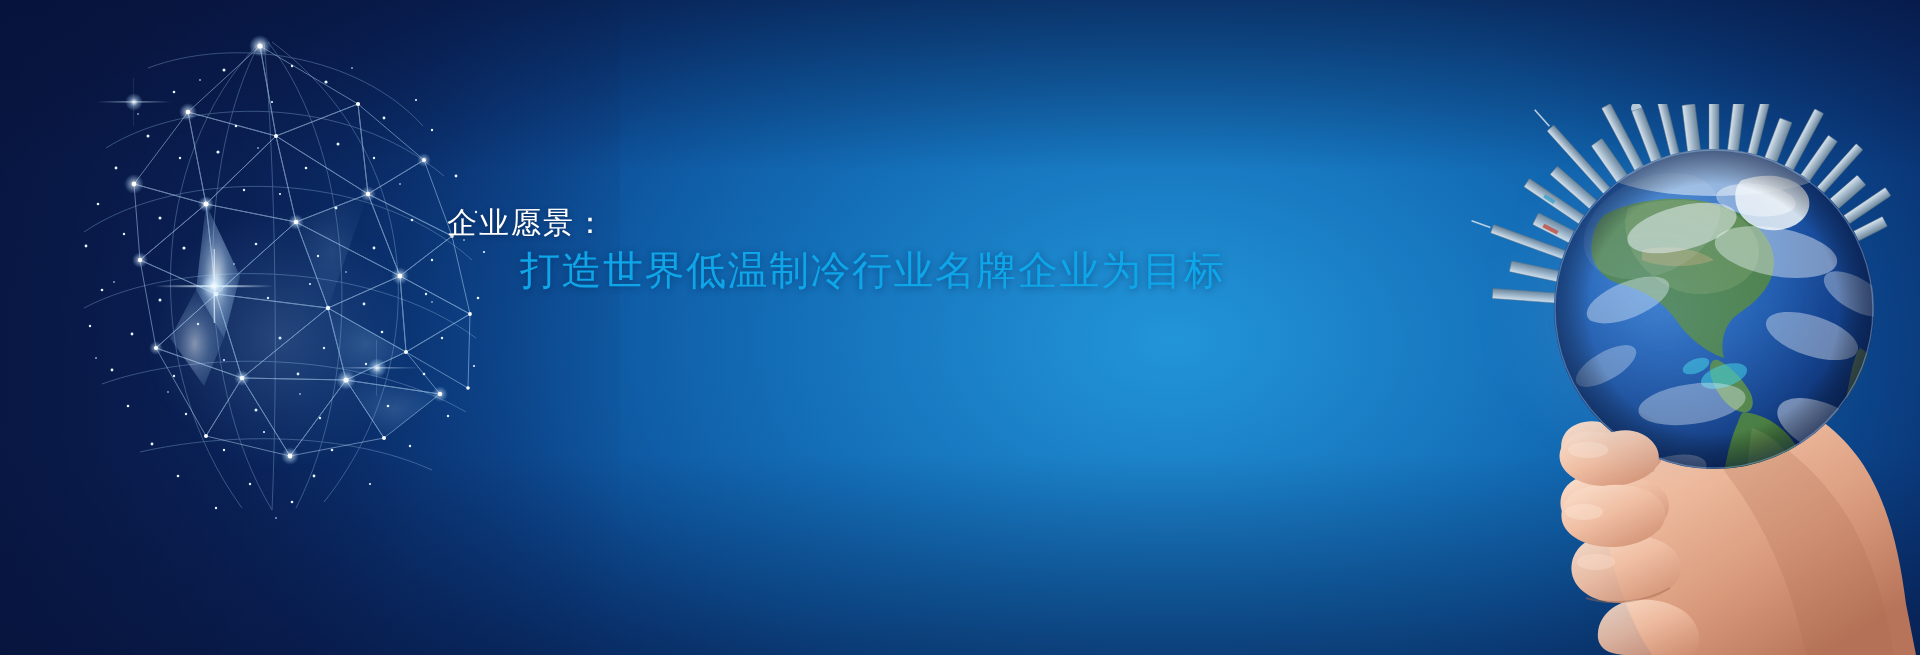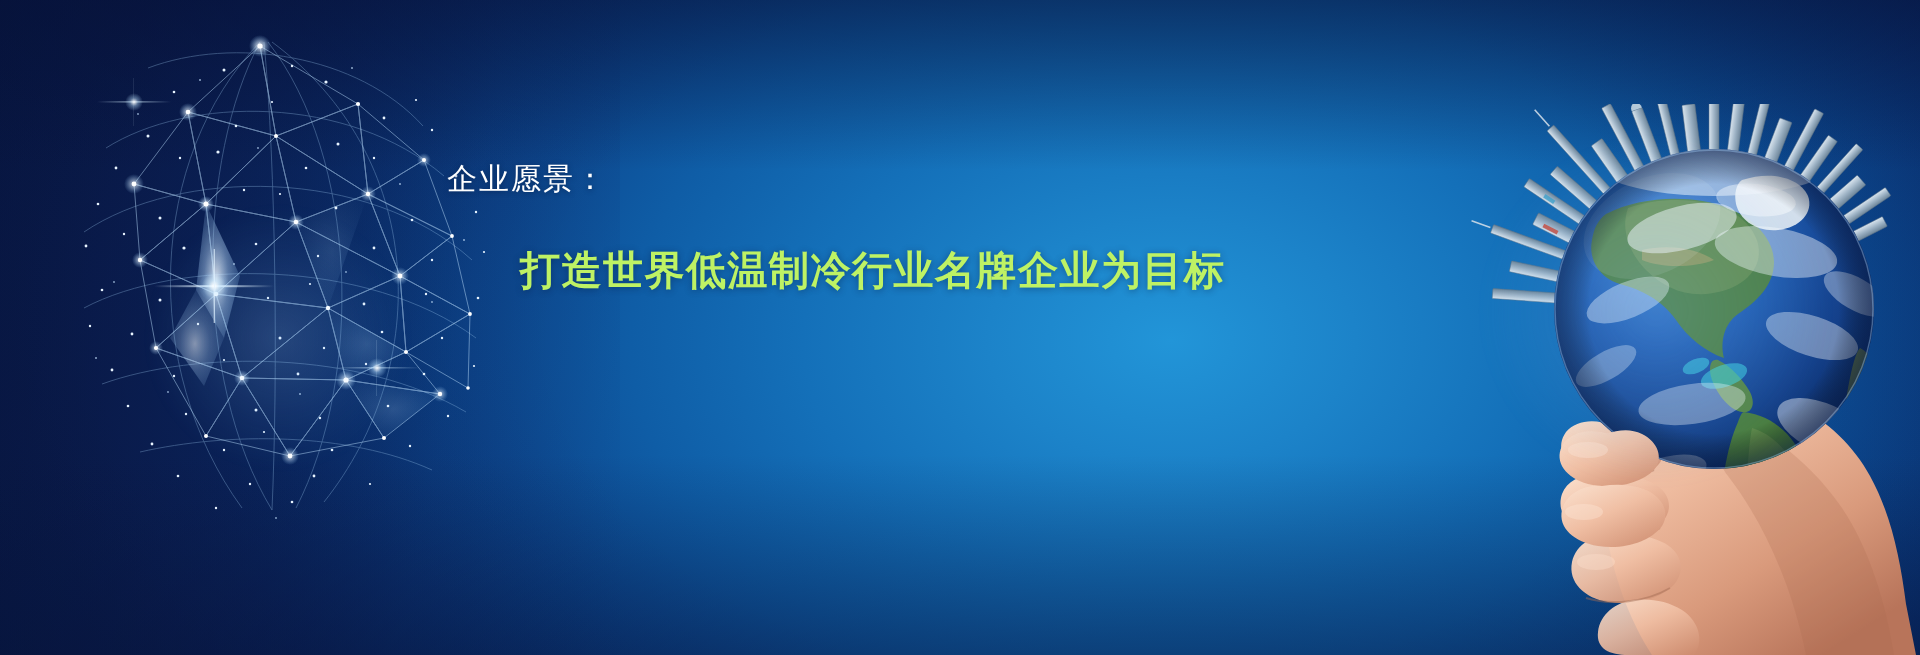--- a/index.html
+++ b/index.html
@@ -141,29 +141,30 @@
     width:760px;
   }
   .vision-label{
     font-size:30px;
     line-height:1.25;
     letter-spacing:2px;
     color:#ffffff;
     font-weight:400;
     text-shadow:0 1px 5px rgba(5,25,62,0.55);
     white-space:nowrap;
+    margin-top:44px;
   }
   .vision-headline{
     position:absolute;
     left:73px; top:84px;
     font-size:40px;
     line-height:1.3;
     letter-spacing:1.5px;
-    color:#bef264;
-    font-weight:700;
+    color:#0ea5e9;
+    font-weight:400;
     text-shadow:0 1px 7px rgba(5,25,62,0.45);
     white-space:nowrap;
   }
 
   
   .earth-scene{
     position:absolute;
     right:-6px; top:104px;
     width:470px; height:551px;
     pointer-events:none;

